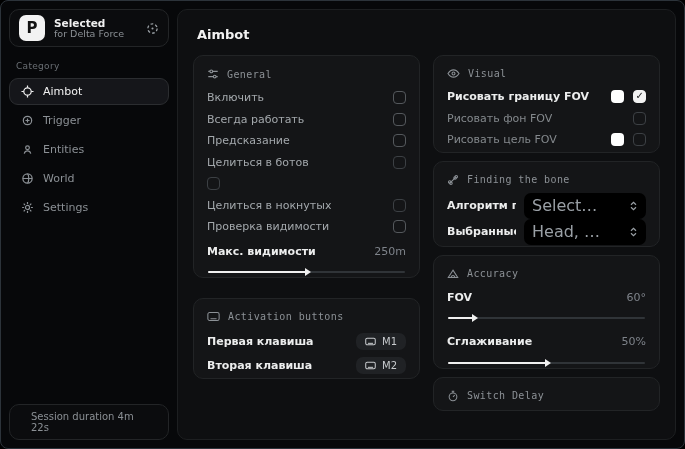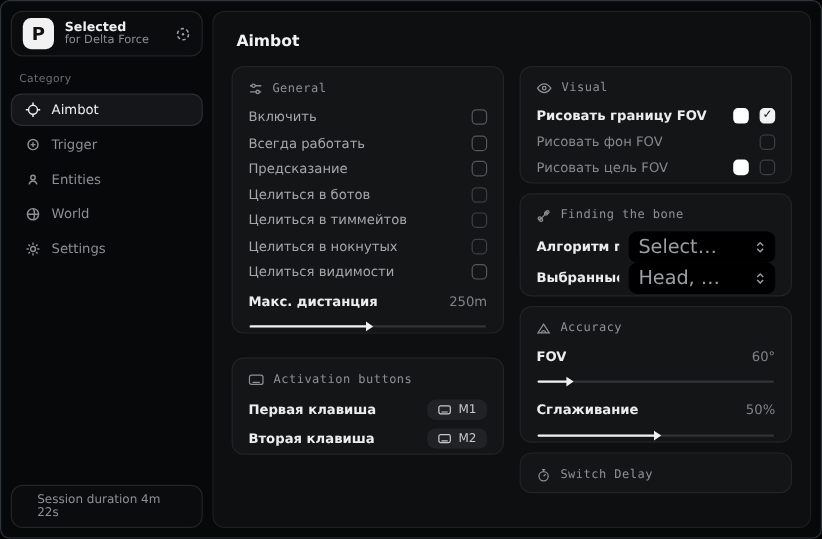--- a/index.html
+++ b/index.html
@@ -204,33 +204,32 @@
           </div>
           <div class="row">
             <span class="lbl">Предсказание</span>
             <span class="cbx"></span>
           </div>
           <div class="row">
             <span class="lbl">Целиться в ботов</span>
             <span class="cbx faint"></span>
           </div>
           <div class="row">
-            <span class="lbl">Целиться в тиммейтов</span>
             <span class="cbx faint"></span>
           </div>
           <div class="row">
             <span class="lbl">Целиться в нокнутых</span>
             <span class="cbx faint"></span>
           </div>
           <div class="row">
-            <span class="lbl">Целиться видимости</span>
+            <span class="lbl">Проверка видимости</span>
             <span class="cbx"></span>
           </div>
           <div class="row bright" style="margin-top:3px">
-            <span class="lbl">Макс. дистанция</span>
+            <span class="lbl">Макс. видимости</span>
             <span class="val">250m</span>
           </div>
           <div class="slider">
             <div class="fill" style="width: 50%;"></div>
           </div>
         </div>
 
         <div class="card">
           <div class="card-h">
             <span class="hico">

